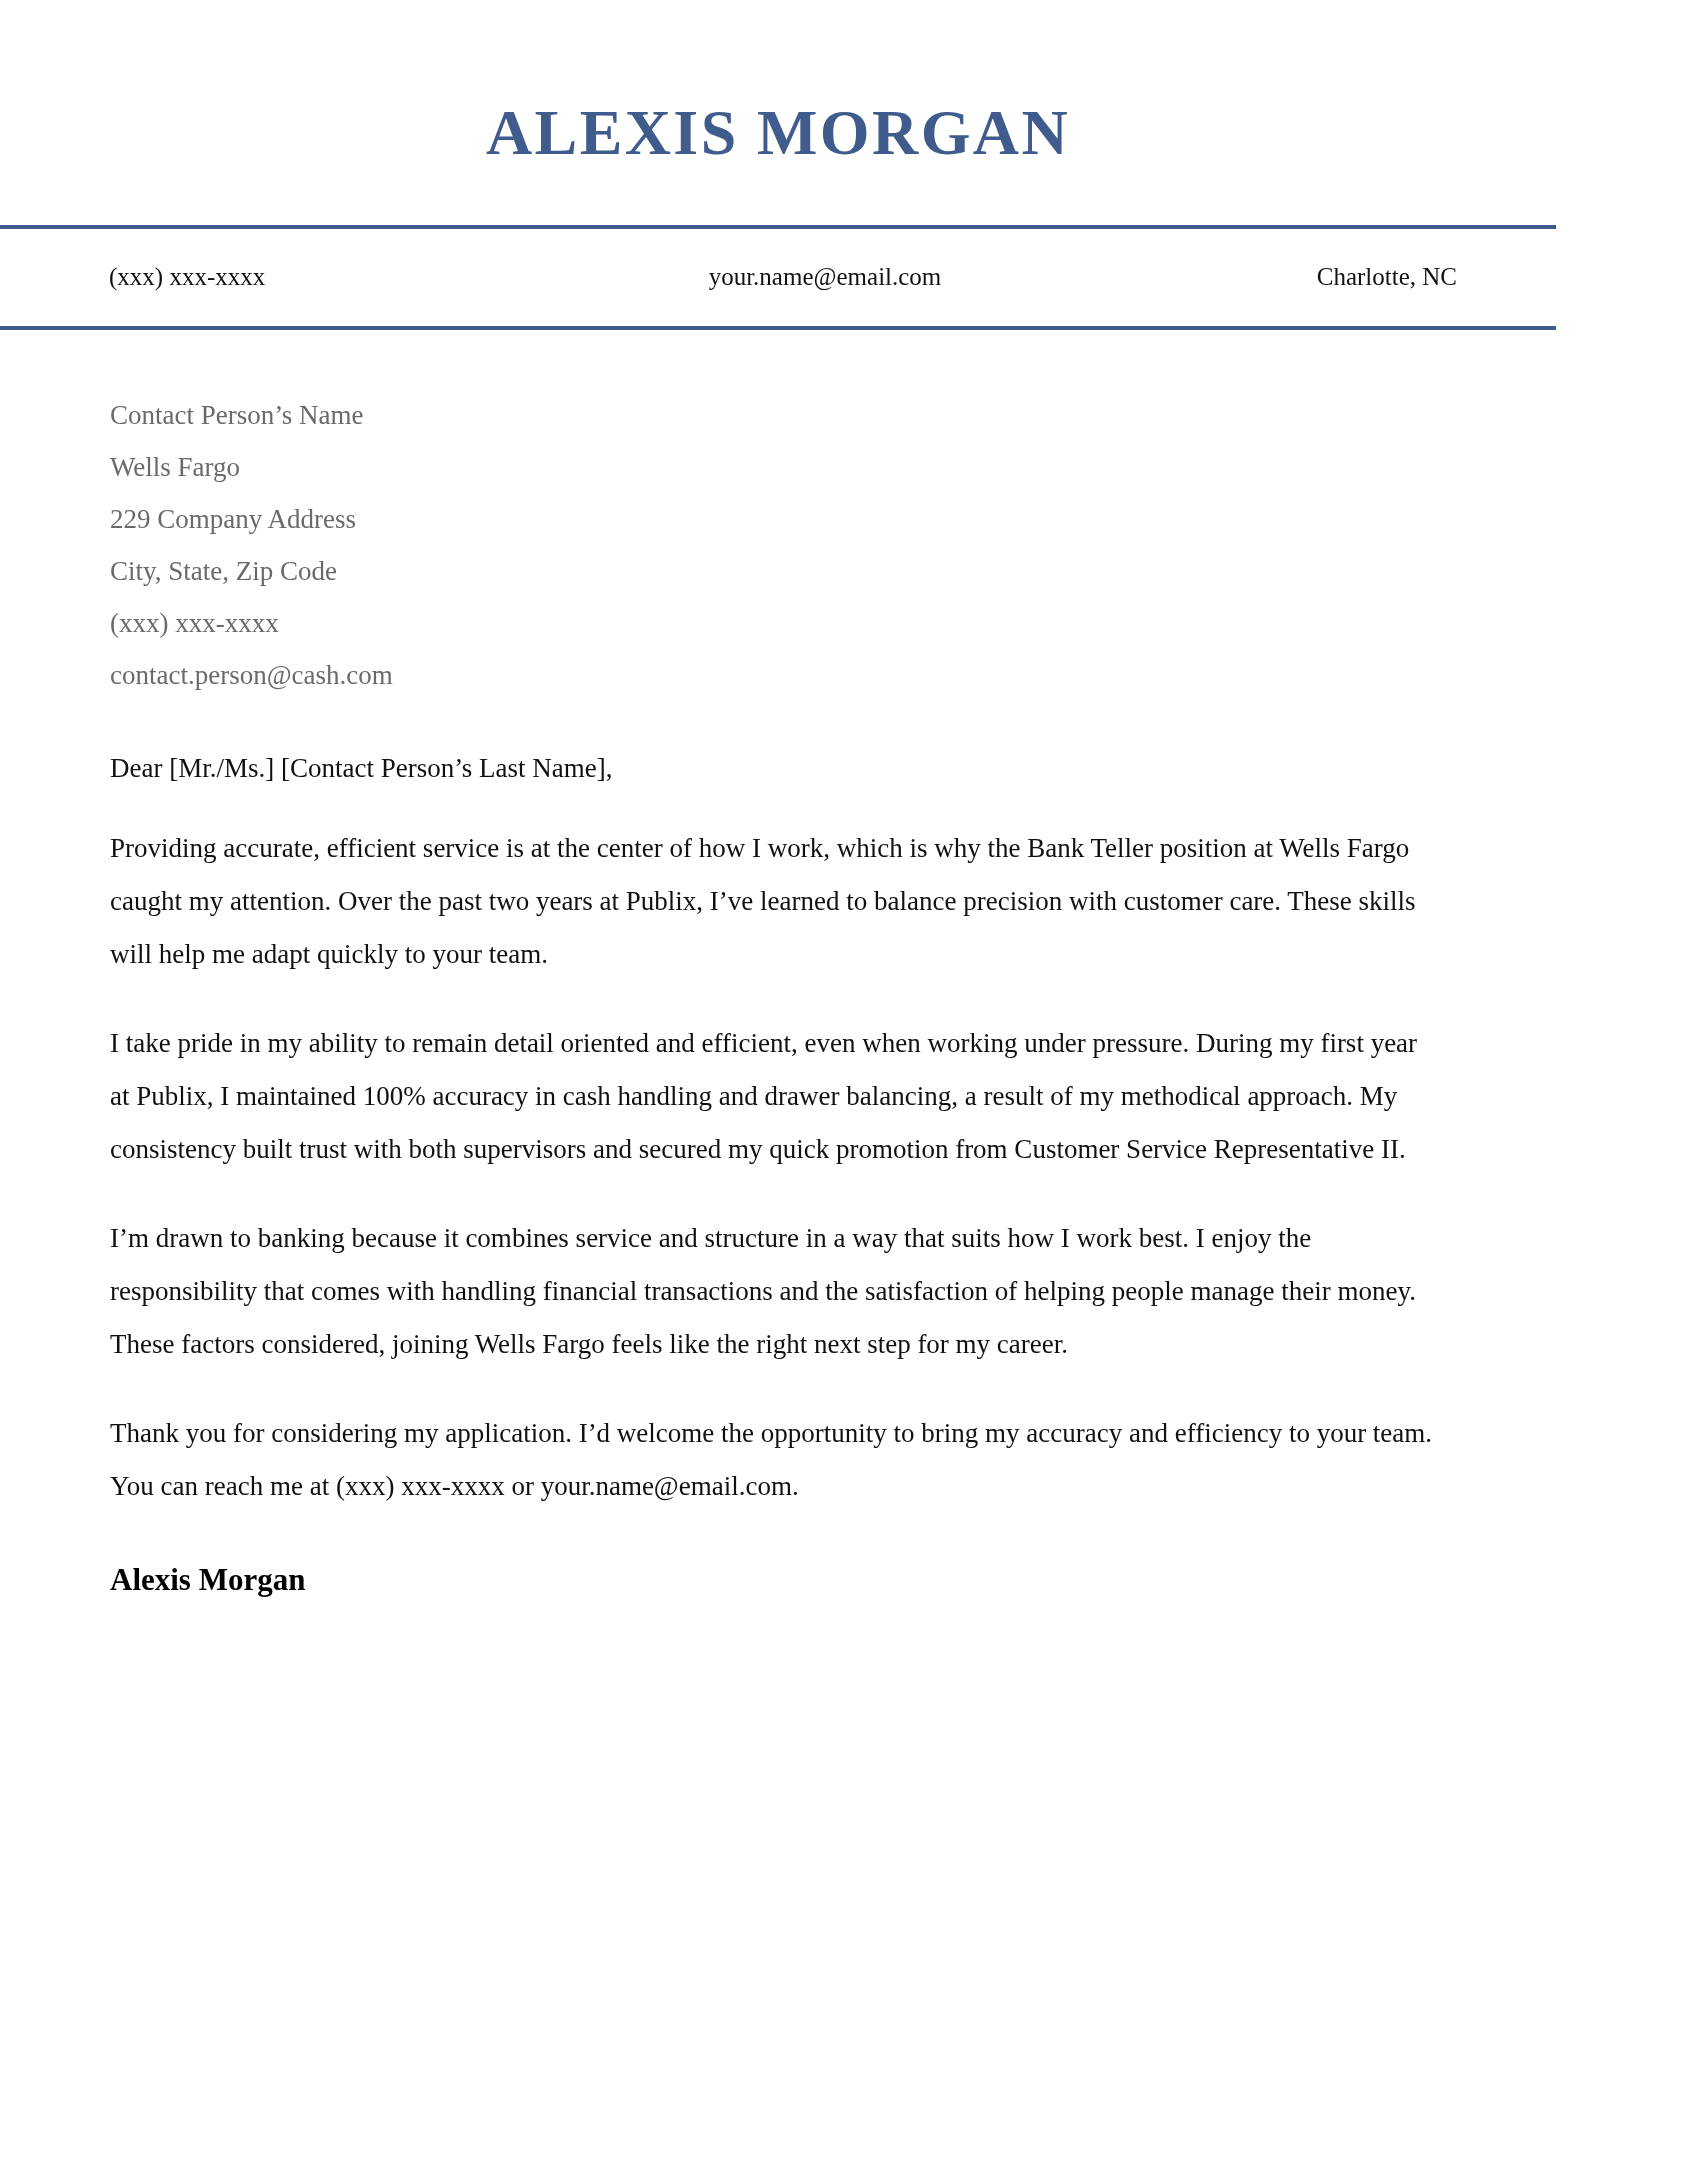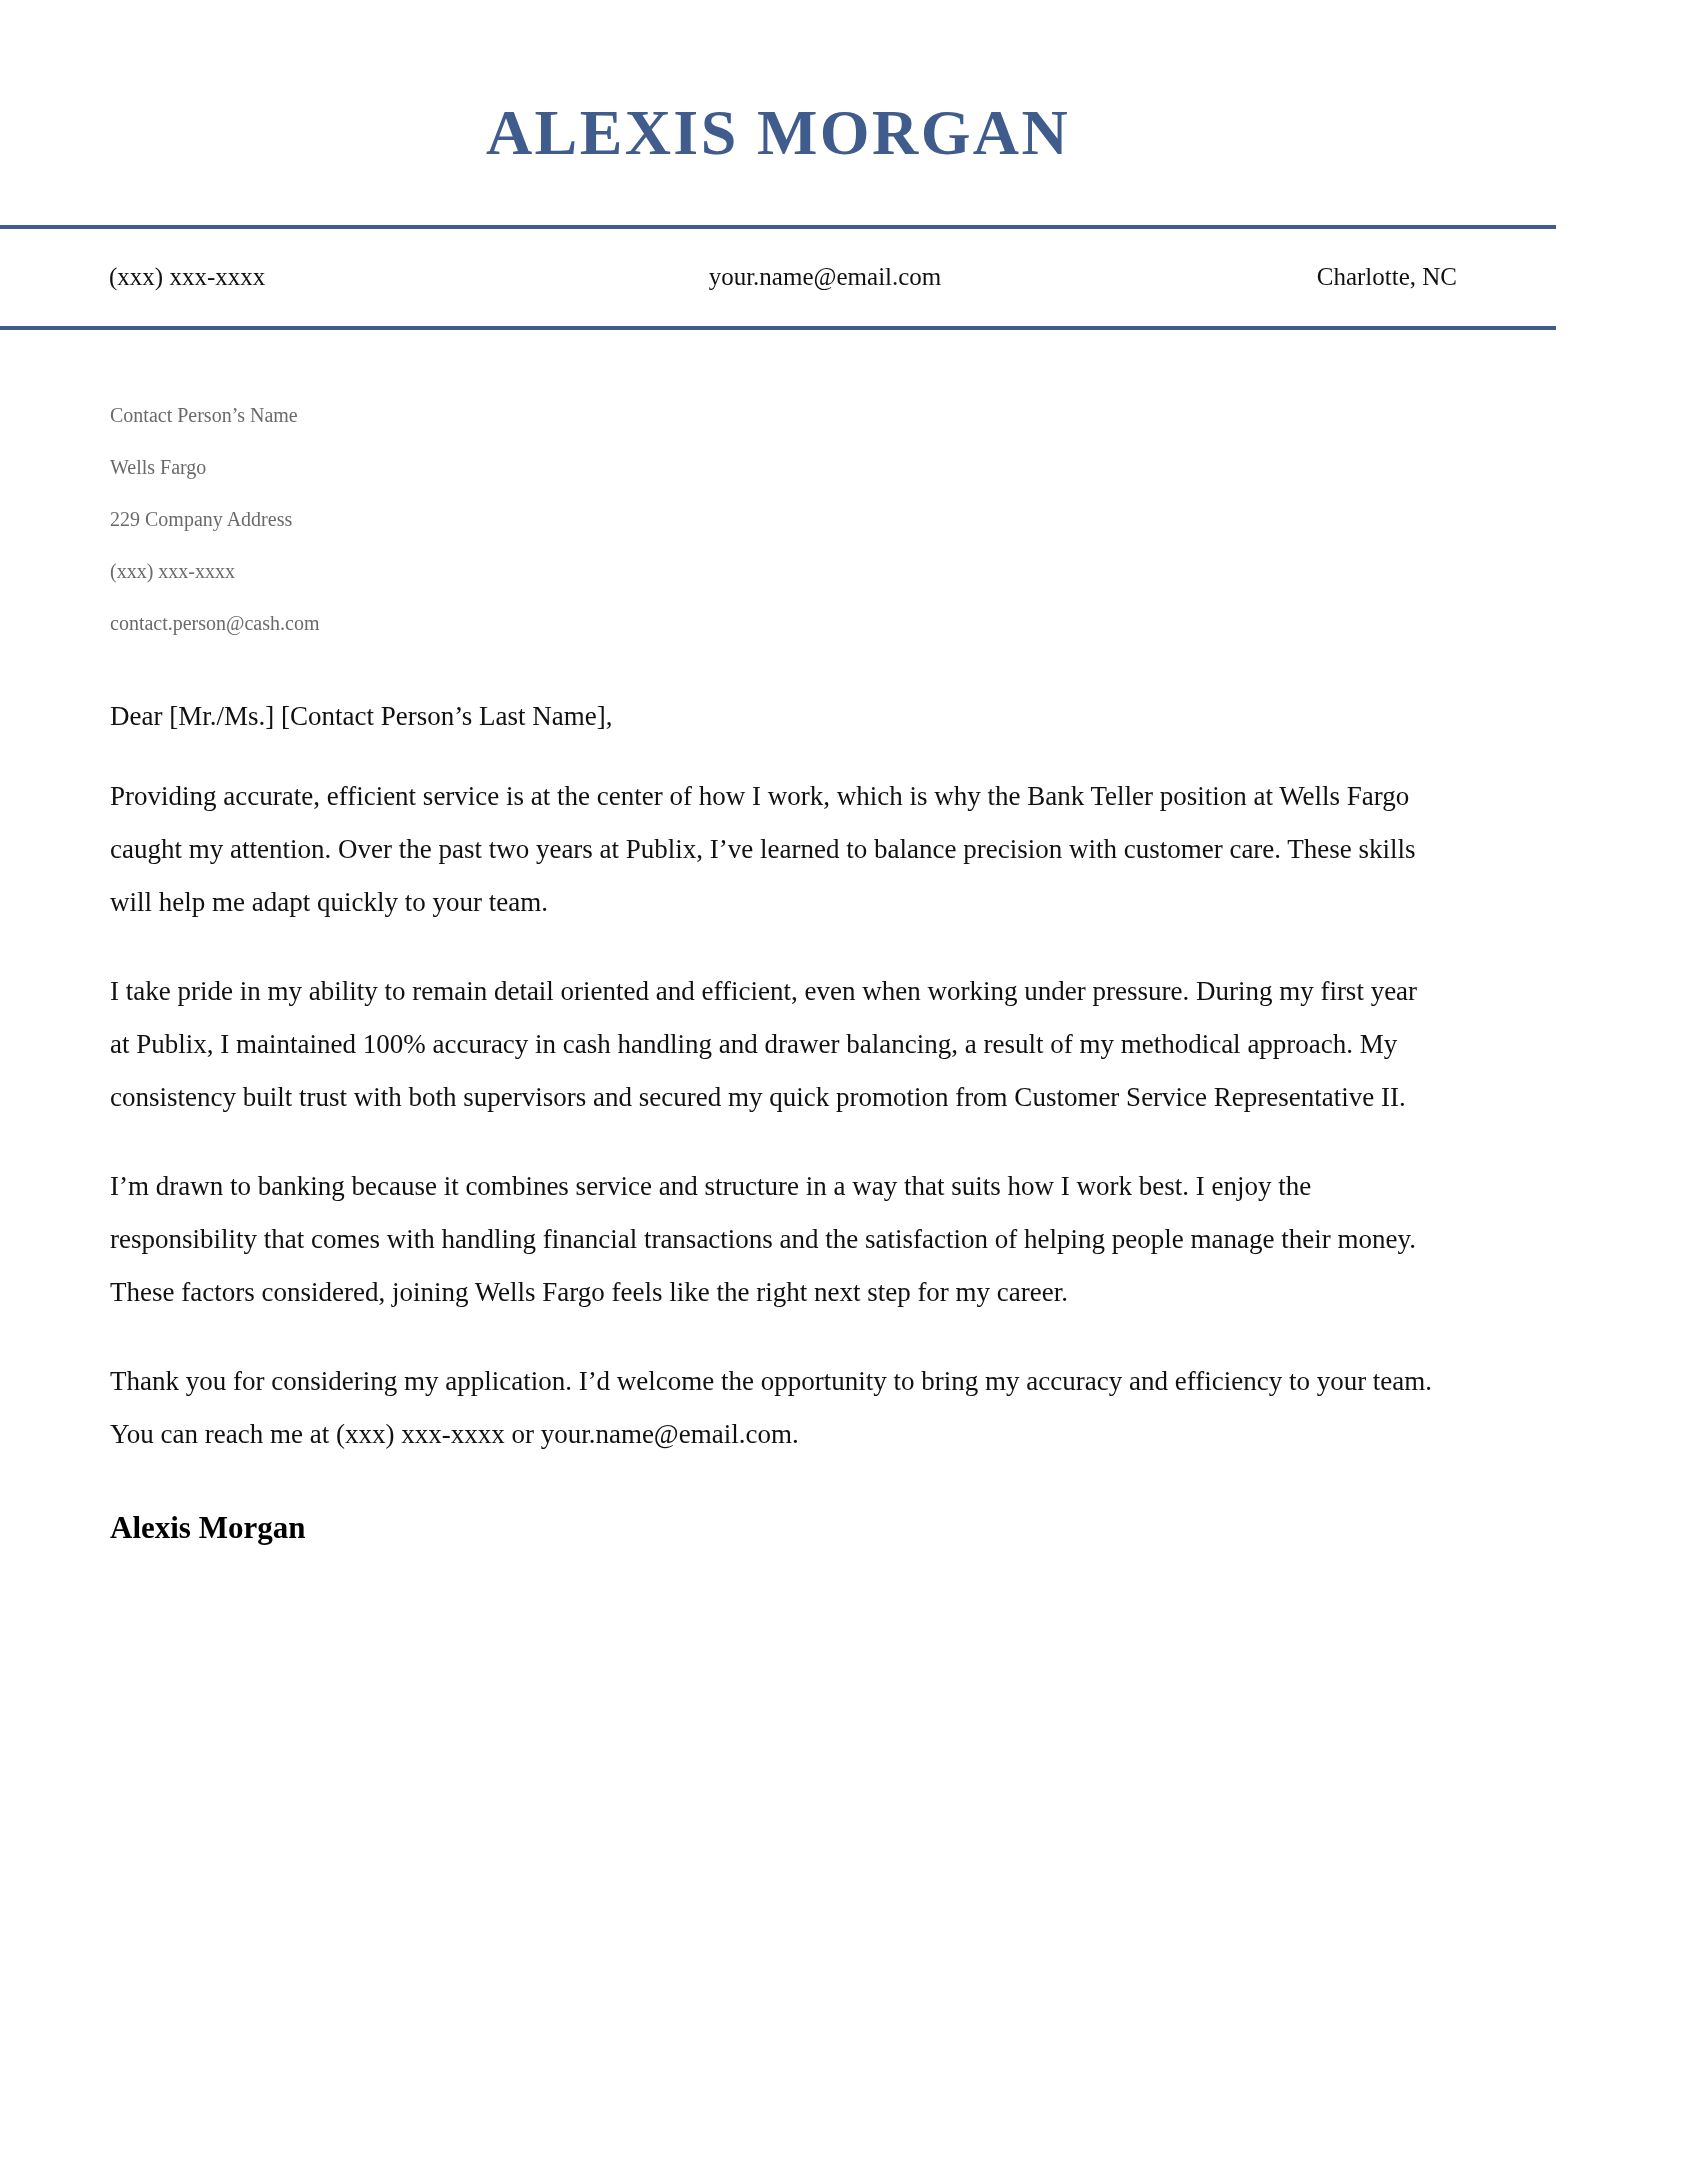--- a/index.html
+++ b/index.html
@@ -78,21 +78,21 @@
     font-size: 27px;
     color: #111111;
     margin-top: 60px;
     padding-right: 19.5px;
   }
 
   .recipient {
     margin-top: 59px;
   }
   .recipient-line {
-    font-size: 20px;
+    font-size: 27px;
     color: #6a6a6a;
     line-height: 52px;
     white-space: nowrap;
   }
 
   .salutation {
     margin-top: 49px;
     font-size: 27px;
     color: #111111;
     line-height: 1.35;
@@ -141,20 +141,21 @@
     <div class="rule rule-bottom"></div>
   </div>
 
   <div class="content">
 
 
     <div class="recipient">
       <div class="recipient-line">Contact Person’s Name</div>
       <div class="recipient-line">Wells Fargo</div>
       <div class="recipient-line">229 Company Address</div>
+      <div class="recipient-line">City, State, Zip Code</div>
       <div class="recipient-line">(xxx) xxx-xxxx</div>
       <div class="recipient-line">contact.person@cash.com</div>
     </div>
 
     <div class="salutation">Dear [Mr./Ms.] [Contact Person’s Last Name],</div>
 
     <p class="paragraph">Providing accurate, efficient service is at the center of how I work, which is why the Bank Teller position at Wells Fargo caught my attention. Over the past two years at Publix, I’ve learned to balance precision with customer care. These skills will help me adapt quickly to your team.</p>
     <p class="paragraph">I take pride in my ability to remain detail oriented and efficient, even when working under pressure. During my first year at Publix, I maintained 100% accuracy in cash handling and drawer balancing, a result of my methodical approach. My consistency built trust with both supervisors and secured my quick promotion from Customer Service Representative II.</p>
     <p class="paragraph">I’m drawn to banking because it combines service and structure in a way that suits how I work best. I enjoy the responsibility that comes with handling financial transactions and the satisfaction of helping people manage their money. These factors considered, joining Wells Fargo feels like the right next step for my career.</p>
     <p class="paragraph">Thank you for considering my application. I’d welcome the opportunity to bring my accuracy and efficiency to your team. You can reach me at (xxx) xxx-xxxx or your.name@email.com.</p>

